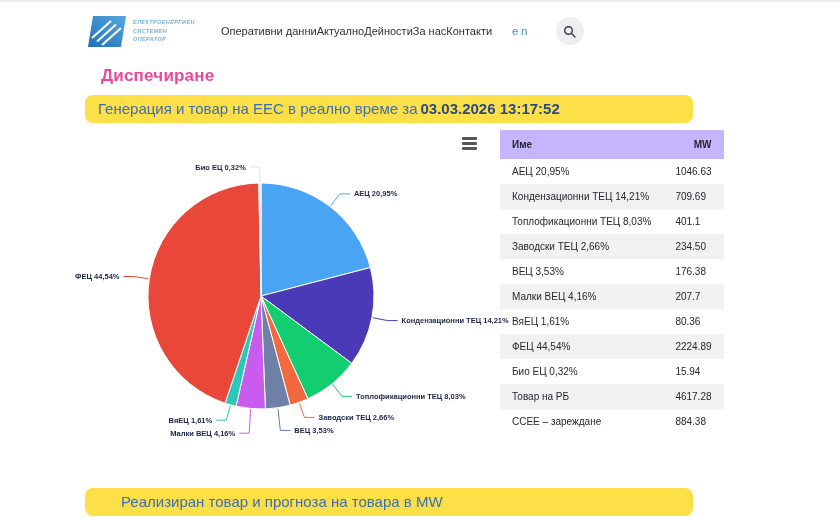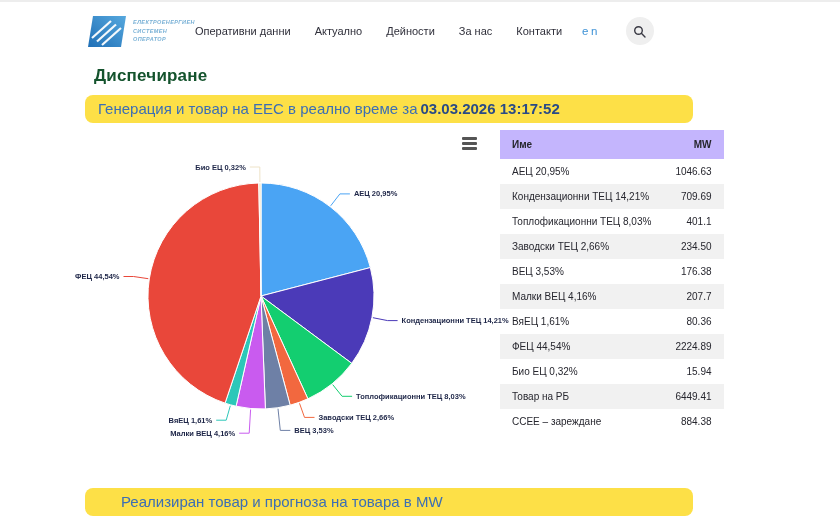--- a/index.html
+++ b/index.html
@@ -7,45 +7,45 @@
   body {
     width:840px; height:520px; background:#ffffff; overflow:hidden;
     font-family:"Liberation Sans","DejaVu Sans",sans-serif;
     border-top:2px solid #ededed;
   }
   
   header { display:flex; align-items:center; height:58px; padding-left:88px; background:#fff; }
   .logo { display:flex; align-items:center; gap:7px; text-decoration:none; cursor:pointer; }
   .logo-text { display:flex; flex-direction:column; font-size:5.5px; font-style:italic;
     color:#79b1d6; letter-spacing:.4px; line-height:1.6; font-weight:700; text-transform:uppercase; }
-  nav { display:flex; gap:24px; }
+  nav { display:flex; margin-left:26px; }
   nav a { font-size:11px; color:#2f2f3a; text-decoration:none; font-weight:500; cursor:pointer; white-space:nowrap; }
   .lang { margin-left:20px; font-size:11.5px; color:#3e92d6; letter-spacing:2.5px; text-decoration:none; cursor:pointer; }
   .search-btn { margin-left:26px; width:28px; height:28px; border-radius:50%; border:none;
     background:#efefef; display:grid; place-items:center; cursor:pointer; padding:0; }
   
   .content { margin-left:85px; width:608px; }
-  h1.page-title { margin:6px 9px 0; font-size:17px; line-height:19px; color:#14532d; letter-spacing:.2px; font-weight:700; }
+  h1.page-title { margin:6px 16px 0; font-size:17px; line-height:19px; color:#ec4899; letter-spacing:.2px; font-weight:700; }
   .banner { margin-top:10px; background:#fde047; border-radius:8px; padding:8px 13px;
     font-size:15px; line-height:12px; color:#3c6eb4; }
   .banner b { color:#294a86; margin-left:3px; }
   .banner.bottom { margin-top:28px;padding-left:36px; }
   .chart-row { display:flex; align-items:flex-start; margin-top:7px; }
   .chart-box { position:relative; width:405px; height:330px; }
   .chart-box svg { overflow:visible; display:block; }
   .chart-menu { position:absolute; top:7px; right:13px; width:15px; cursor:pointer;
     display:flex; flex-direction:column; gap:2.5px; }
   .chart-menu span { display:block; height:2.5px; background:#555; border-radius:1px; }
   .pie-label { font-size:7.5px; font-weight:700; fill:#1d2547; }
   
   table { width:193px; margin-left:10px; border-collapse:collapse; font-size:10px; color:#26262e; }
   th { background:#c4b5fd; font-weight:700; padding:9px 12px; text-align:left; white-space:nowrap; }
   th:last-child { text-align:right; }
   td { padding:7px 12px; white-space:nowrap; }
-  td:last-child { text-align:right; }
+  td:last-child { }
   tbody tr:nth-child(even) { background:#f1f1f1; }
 </style>
 </head>
 <body>
 
 <header>
   <a class="logo">
     <svg width="38" height="33" viewBox="0 0 38 33">
       <defs>
         <linearGradient id="lg" x1="0" y1="1" x2="1" y2="0">
@@ -164,21 +164,21 @@
           <tr>
             <td>ФЕЦ 44,54%</td>
             <td>2224.89</td>
           </tr>
           <tr>
             <td>Био ЕЦ 0,32%</td>
             <td>15.94</td>
           </tr>
           <tr>
             <td>Товар на РБ</td>
-            <td>6449.41</td>
+            <td>4617.28</td>
           </tr>
           <tr>
             <td>ССЕЕ – зареждане</td>
             <td>884.38</td>
           </tr>
         </tbody>
     </table>
   </div>
 
   <div class="banner bottom">

